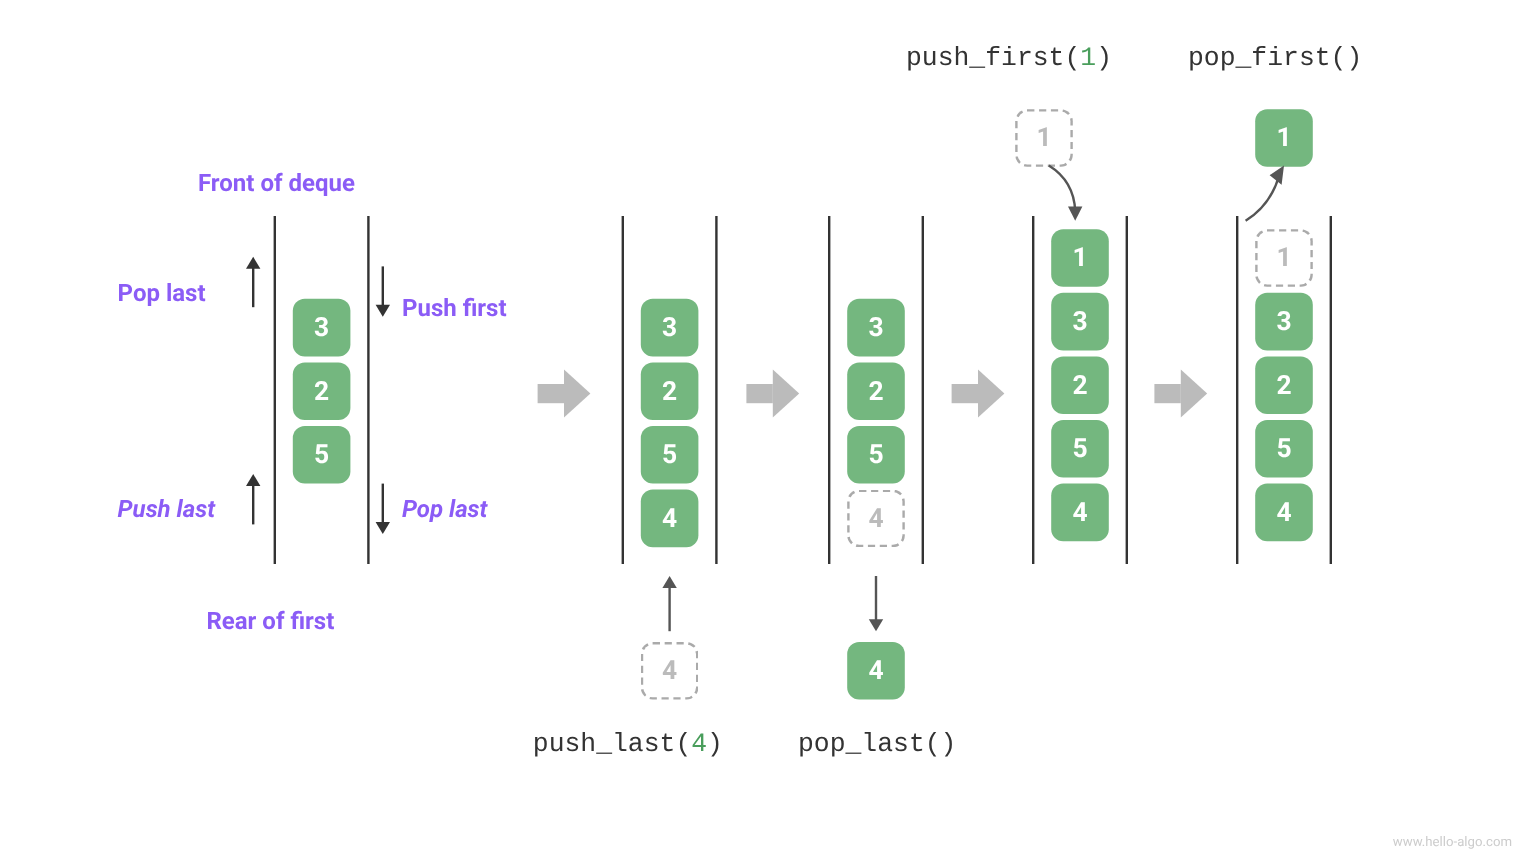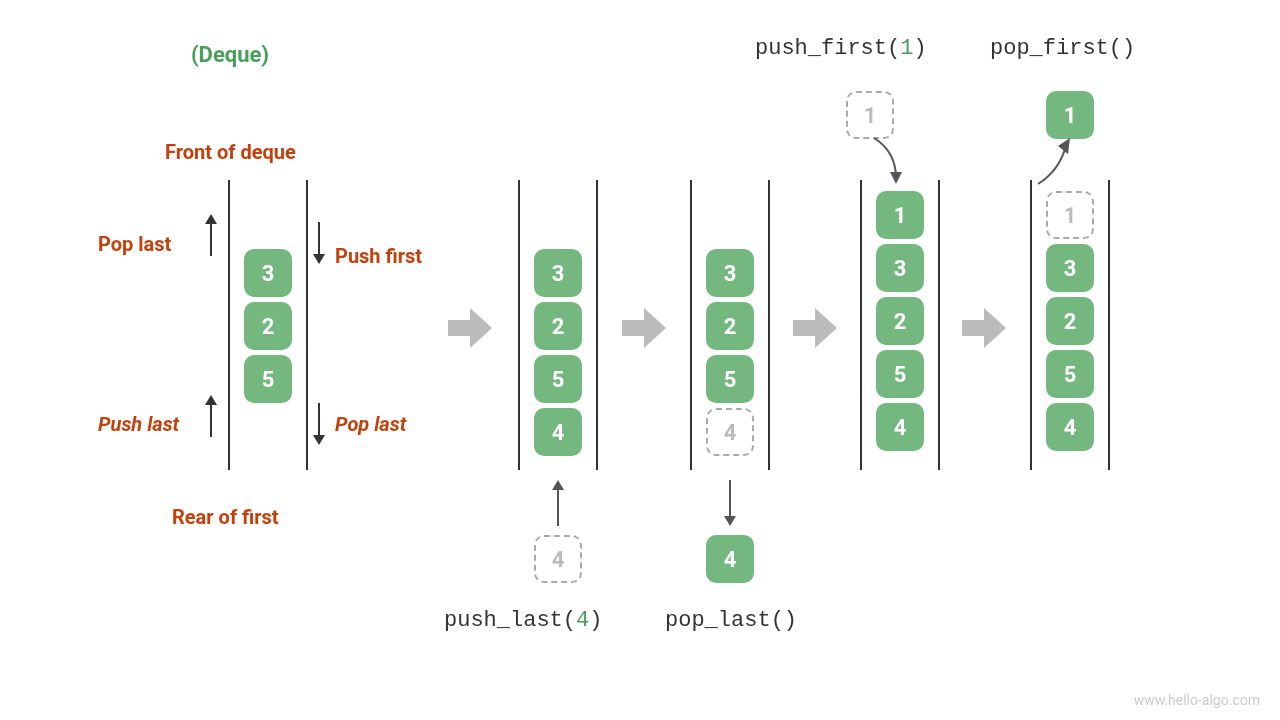--- a/index.html
+++ b/index.html
@@ -10,21 +10,21 @@
     position: relative;
     color: #3b3b3b;
   }
   .mono { font-family: "Courier New", Courier, monospace; }
   .green-text { color: #4a9e5c; }
   .title {
     position: absolute; left: 100px; top: 40px; width: 260px;
     text-align: center; font-weight: 700; font-size: 22px;
     color: #4a9e5c; line-height: 1.35;
   }
-  .label { position: absolute; font-weight: 700; font-size: 20px; color: #c2410c; }
+  .label { position: absolute; font-weight: 700; font-size: 20px; color: #8b5cf6; }
   .op    { position: absolute; font-size: 22px; color: #333; white-space: nowrap; }
 
   
   .column {
     position: absolute; width: 80px; height: 290px;
     border-left: 2px solid #333; border-right: 2px solid #333;
     padding-top: 6px;
   }
   .cell {
     width: 48px; height: 48px; margin: 5px auto;
@@ -57,31 +57,30 @@
   .varrow { position: absolute; width: 2px; height: 34px; background: #333; }
   .varrow::after {
     content: ""; position: absolute; left: -5px; width: 0; height: 0;
     border-left: 6px solid transparent; border-right: 6px solid transparent;
   }
   .varrow.up::after   { top: -8px;  border-bottom: 10px solid #333; }
   .varrow.down::after { bottom: -8px; border-top: 10px solid #333; }
 
   .attribution {
     position: absolute; right: 20px; bottom: 12px;
-    font-size: 14px; color: #ccc;
+    font-size: 11px; color: #ccc;
   }
 
   
   .oparrow { position: absolute; overflow: visible; }
 </style>
 </head>
 <body>
 
 <div class="title">
-  <div>(Deque)</div>
 </div>
 
 <div class="label" style="left:165px; top:140px;">Front of deque</div>
 <div class="label" style="left:172px; top:505px;">Rear of first</div>
 
 <div class="label" style="left:98px; top:232px;">Pop last</div>
 <div class="label" style="left:335px; top:244px;">Push first</div>
 <div class="label" style="left:98px; top:412px;font-style:italic;">Push last</div>
 <div class="label" style="left:335px; top:412px;font-style:italic;">Pop last</div>
 

